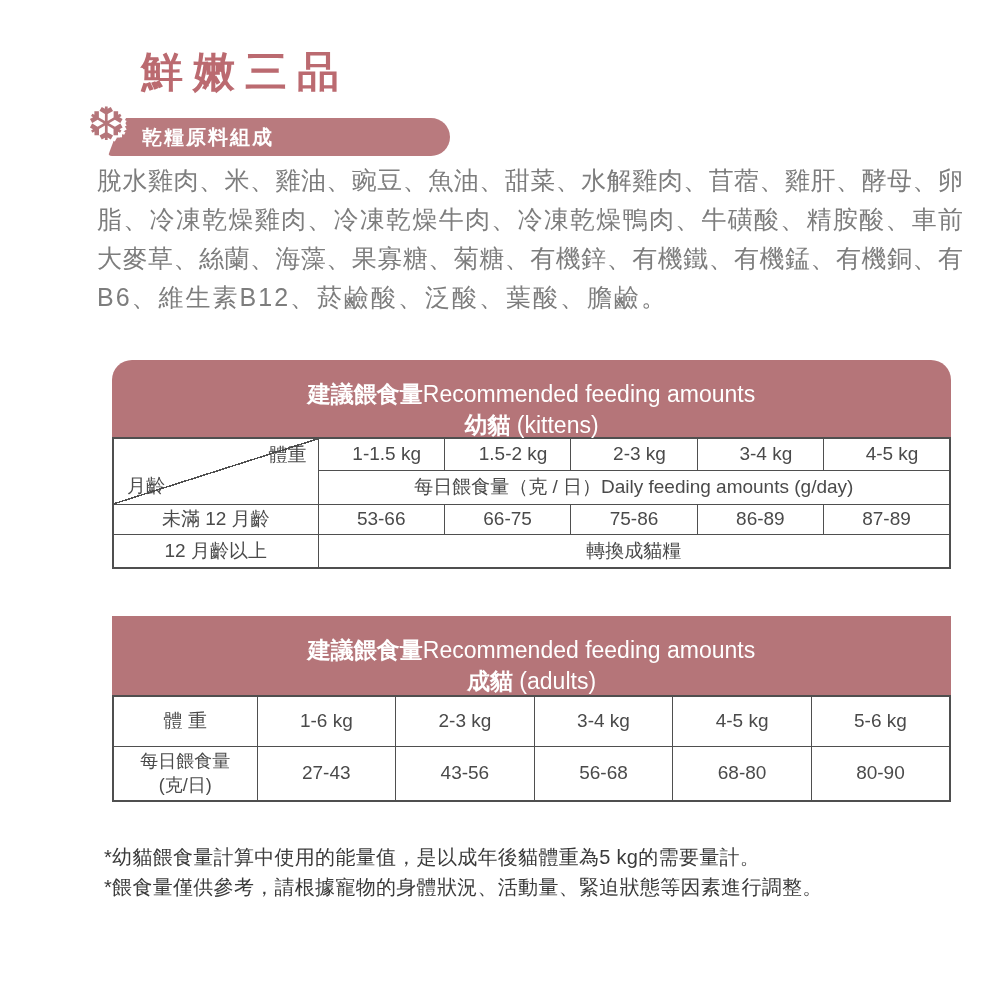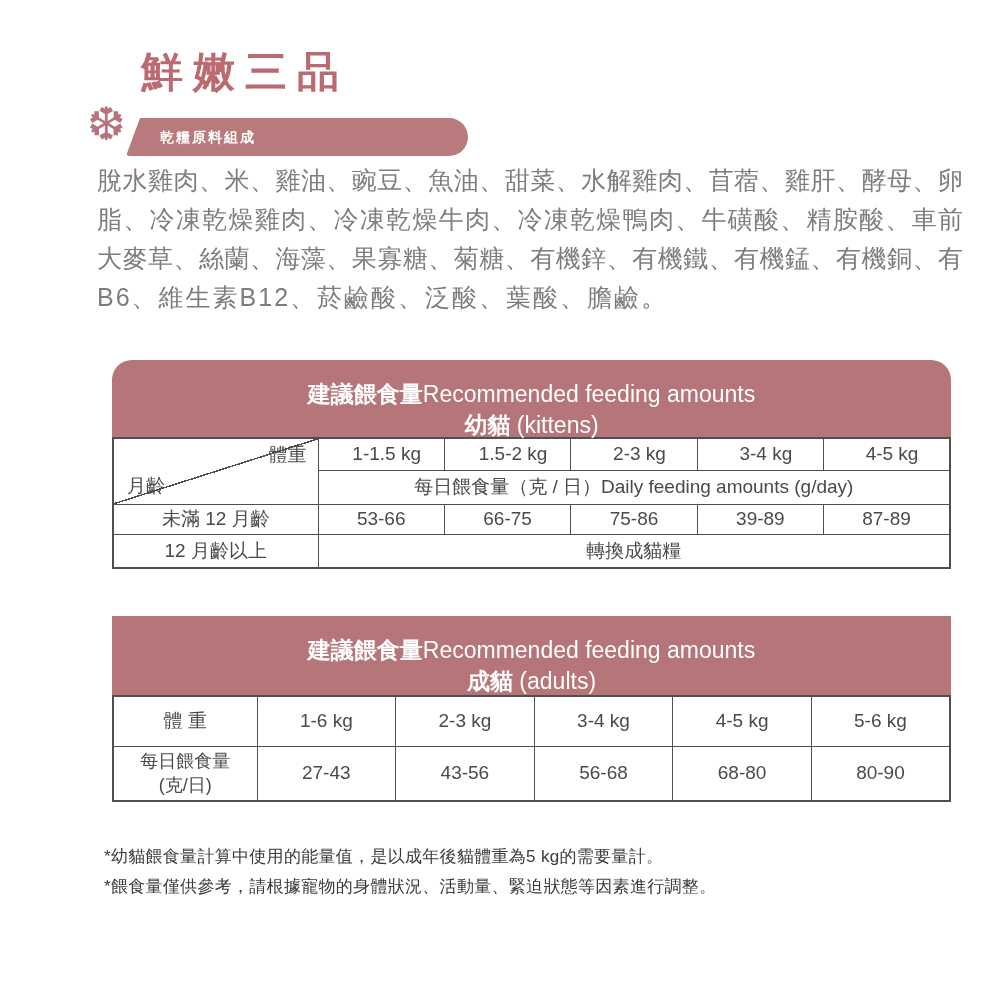--- a/index.html
+++ b/index.html
@@ -22,28 +22,28 @@
     font-size: 42px;
     font-weight: 700;
     letter-spacing: 10px;
     color: #bb6a70;
     white-space: nowrap;
   }
 
   
   .banner {
     position: absolute;
-    left: 96px;
+    left: 78px;
     top: 118px;
     width: 342px;
     height: 38px;
     background: #b97a7e;
     border-radius: 4px 19px 19px 4px;
     color: #ffffff;
-    font-size: 14px;
+    font-size: 20px;
     font-weight: 700;
     letter-spacing: 2px;
     line-height: 38px;
     padding-left: 34px;
     white-space: nowrap;
   }
   .banner::before {
     content: "";
     position: absolute;
     left: 0;
@@ -141,21 +141,21 @@
   td.diag .corner-bottom { position: absolute; bottom: 5px; left: 13px; }
 
   .cell-two-line { line-height: 24px; font-size: 18px; }
 
   
   .footnotes {
     position: absolute;
     left: 74px;
     top: 842px;
     color: #3a3a3a;
-    font-size: 17px;
+    font-size: 20px;
     line-height: 30px;
     letter-spacing: 0.3px;
   }
 </style>
 </head>
 <body>
 
 <div class="page">
 
   <div class="doc-title">鮮嫩三品</div>
@@ -203,21 +203,21 @@
         <td>4-5 kg</td>
       </tr>
       <tr class="daily-row">
         <td colspan="5">每日餵食量（克 / 日）Daily feeding amounts (g/day)</td>
       </tr>
       <tr class="data-row">
         <td>未滿 12 月齡</td>
         <td>53-66</td>
         <td>66-75</td>
         <td>75-86</td>
-        <td>39-89</td>
+        <td>86-89</td>
         <td>87-89</td>
       </tr>
       <tr class="last-row">
         <td>12 月齡以上</td>
         <td colspan="5">轉換成貓糧</td>
       </tr>
     </tbody>
       </table>
   </div>
 

